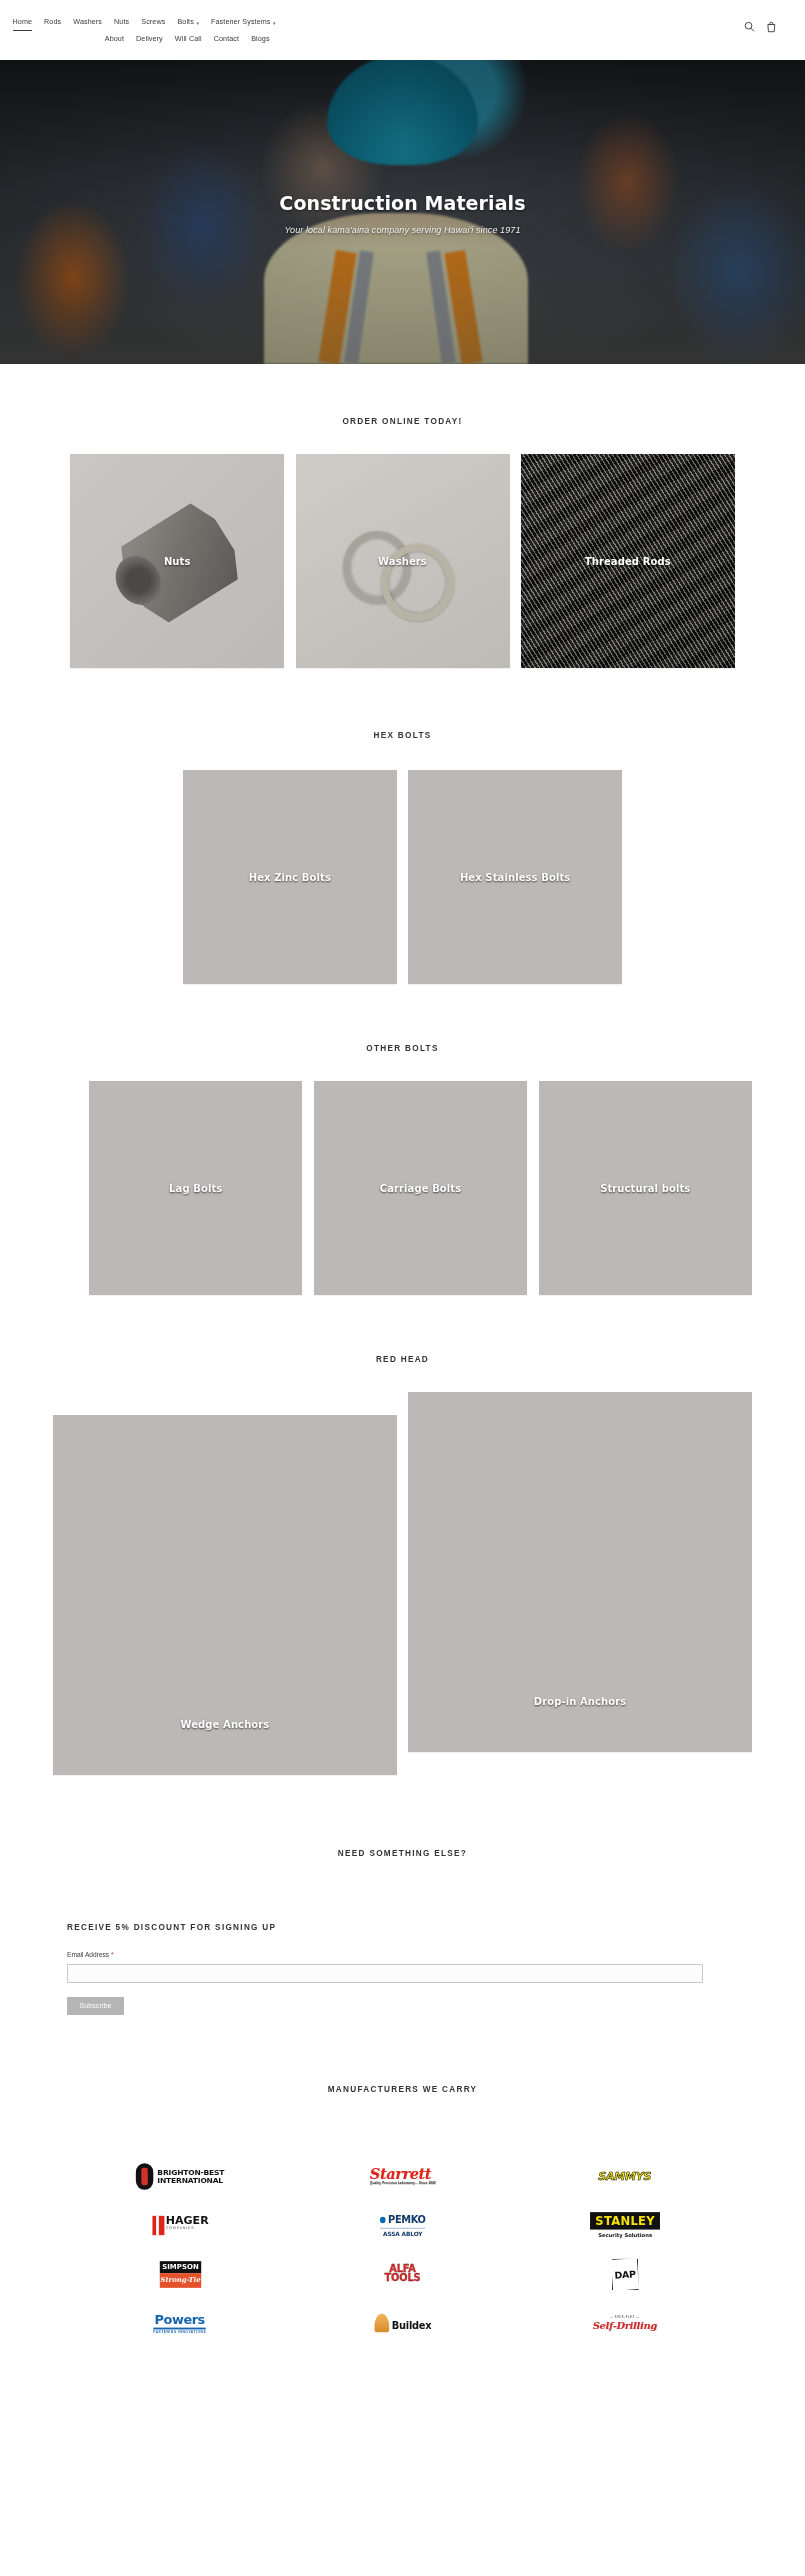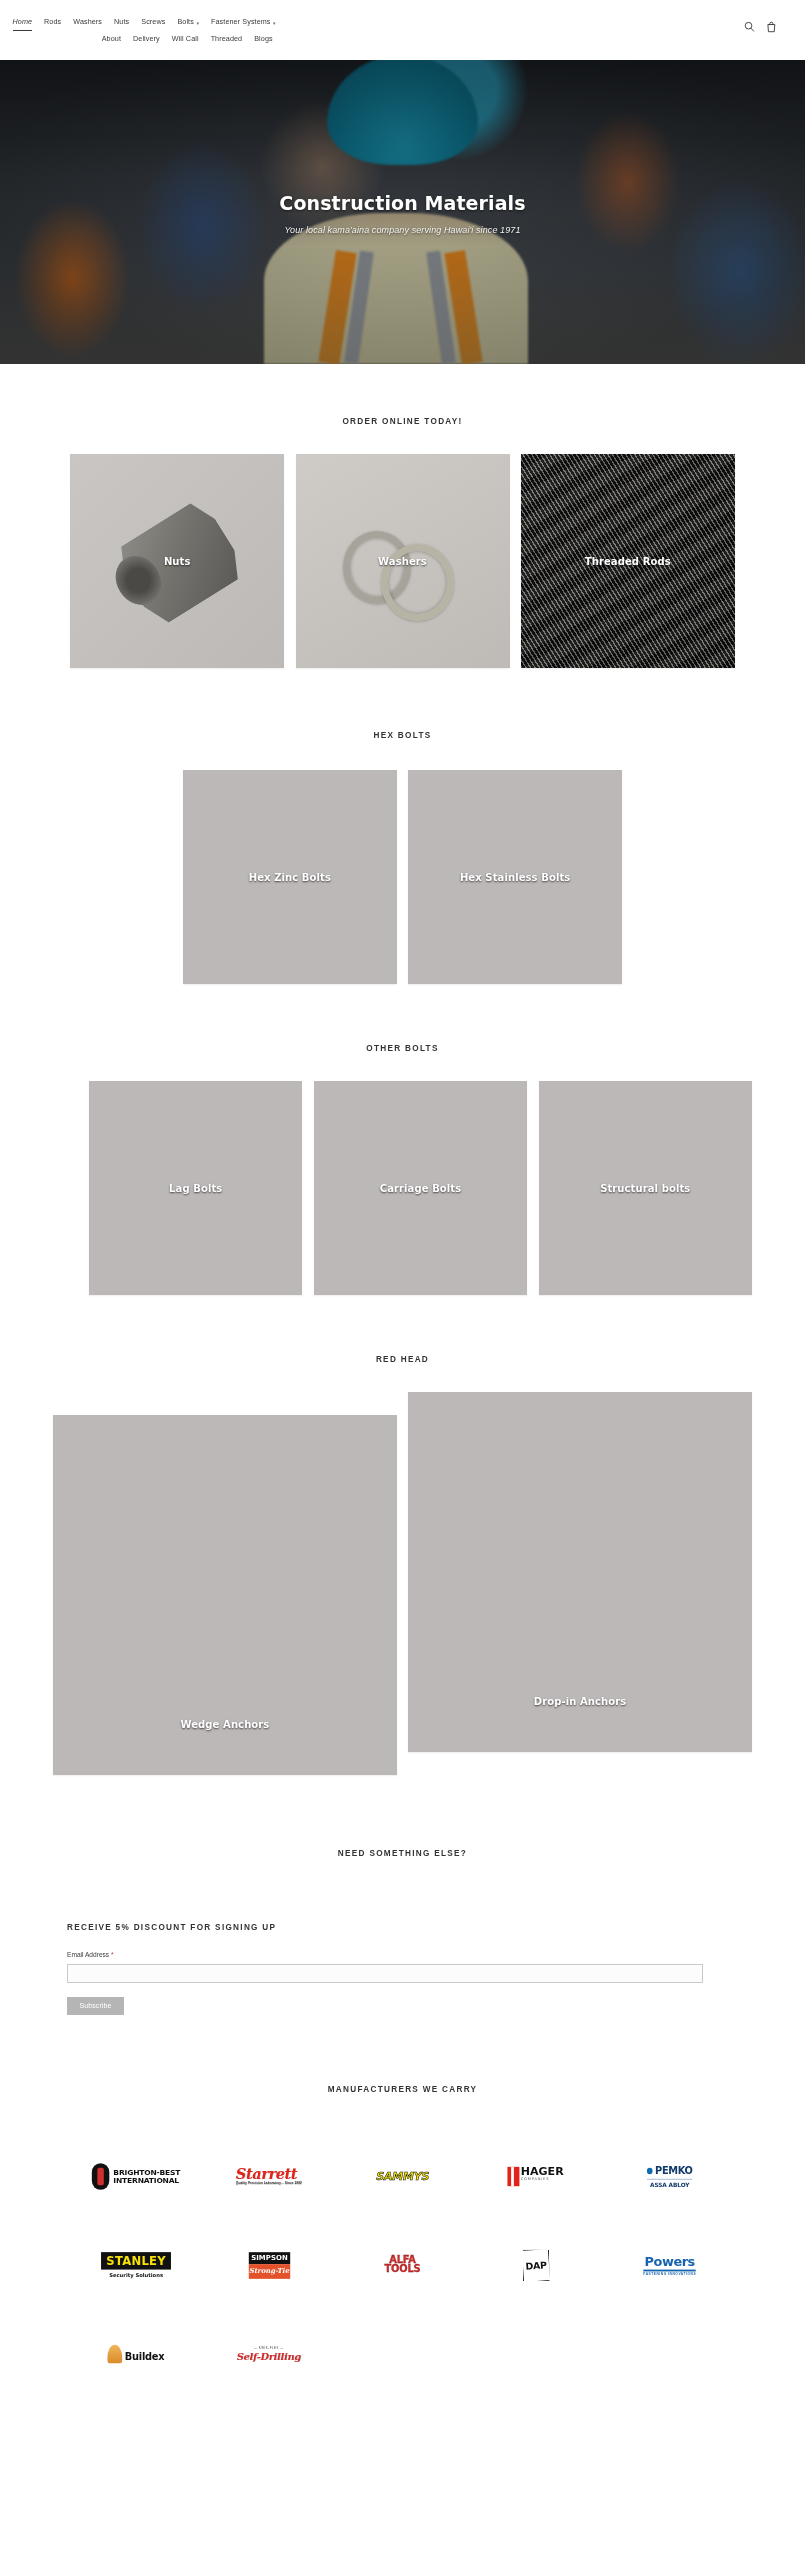--- a/index.html
+++ b/index.html
@@ -52,21 +52,21 @@
     display: flex;
     gap: 12px;
     font-size: 7.2px;
     color: #3a3a3a;
     line-height: 16.4px;
     letter-spacing: 0.1px;
   }
   .nav-row.row1 { justify-content: flex-start; padding-left: 2.5px; }
   .nav-row.row2 { justify-content: center; padding-right: 22.6px; }
   .nav-item { cursor: pointer; white-space: nowrap; display:inline-flex; align-items:center; gap:2.5px; }
-  .nav-item.active { border-bottom: 0.6px solid #3a3a3a; font-style: italic; }
+  .nav-item.active { border-bottom: 0.6px solid #3a3a3a; }
   .caret { font-size: 5px; opacity: .75; position:relative; top:0.6px; }
 
   .header-actions {
     position: absolute;
     right: 28px;
     top: 21.4px;
     display: flex;
     gap: 11.3px;
     align-items: center;
   }
@@ -272,22 +272,21 @@
     font-size: 7px;
     letter-spacing: 0.1px;
     cursor: pointer;
   }
 
   
   .mfg-grid {
     width: 667px;
     margin: 0 auto;
     display: grid;
-    grid-template-columns: repeat(5, 1fr);
-    row-gap: 40px;
+    grid-template-columns: repeat(3, 1fr);
   }
   .mfg-cell {
     height: 49px;
     display: flex;
     align-items: center;
     justify-content: center;
     cursor: pointer;
   }
   .logo-box { transform: scale(.92); transform-origin: center; }
 
@@ -395,21 +394,21 @@
       <span class="nav-item">
           <span>About</span>
         </span>
       <span class="nav-item">
           <span>Delivery</span>
         </span>
       <span class="nav-item">
           <span>Will Call</span>
         </span>
       <span class="nav-item">
-          <span>Threaded</span>
+          <span>Contact</span>
         </span>
       <span class="nav-item">
           <span>Blogs</span>
         </span>
     </div>
   </nav>
 
   <div class="header-actions">
     <span class="hdr-icon">
       <svg width="10.7" height="12" viewBox="0 0 17 19" aria-hidden="true">

